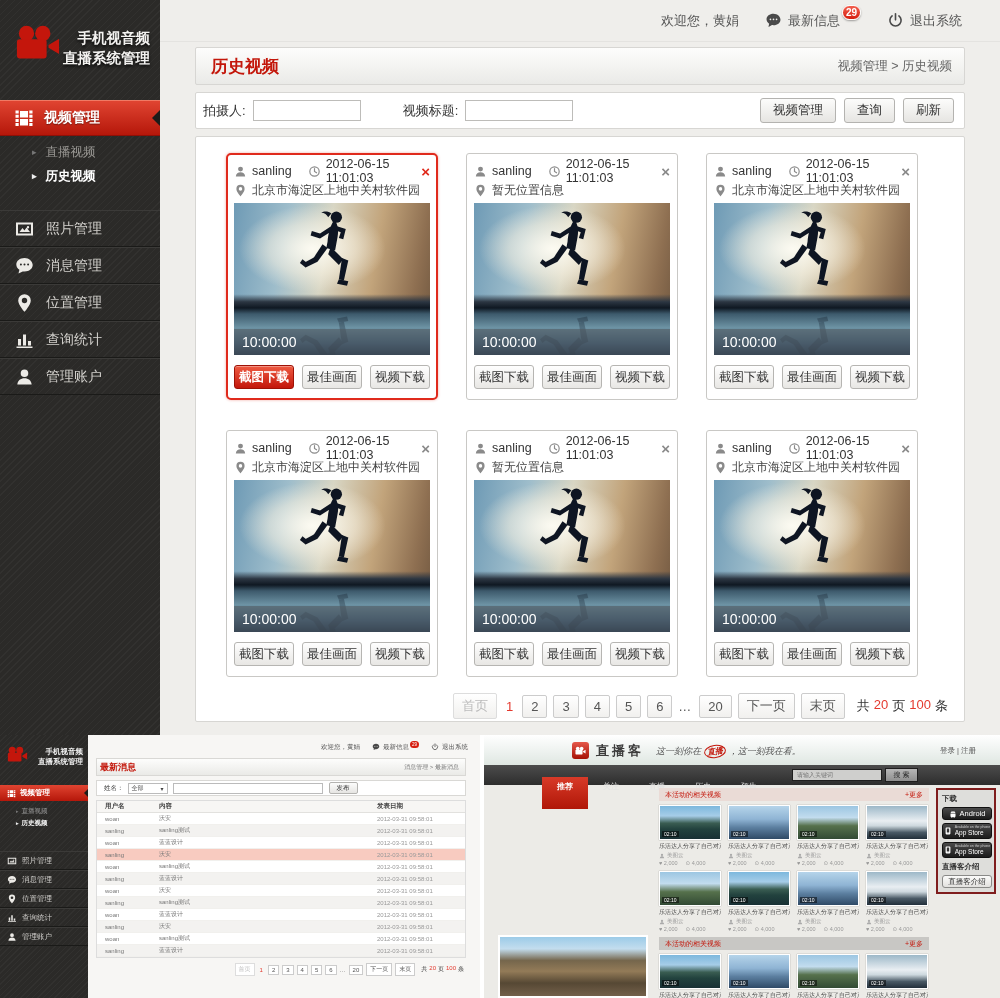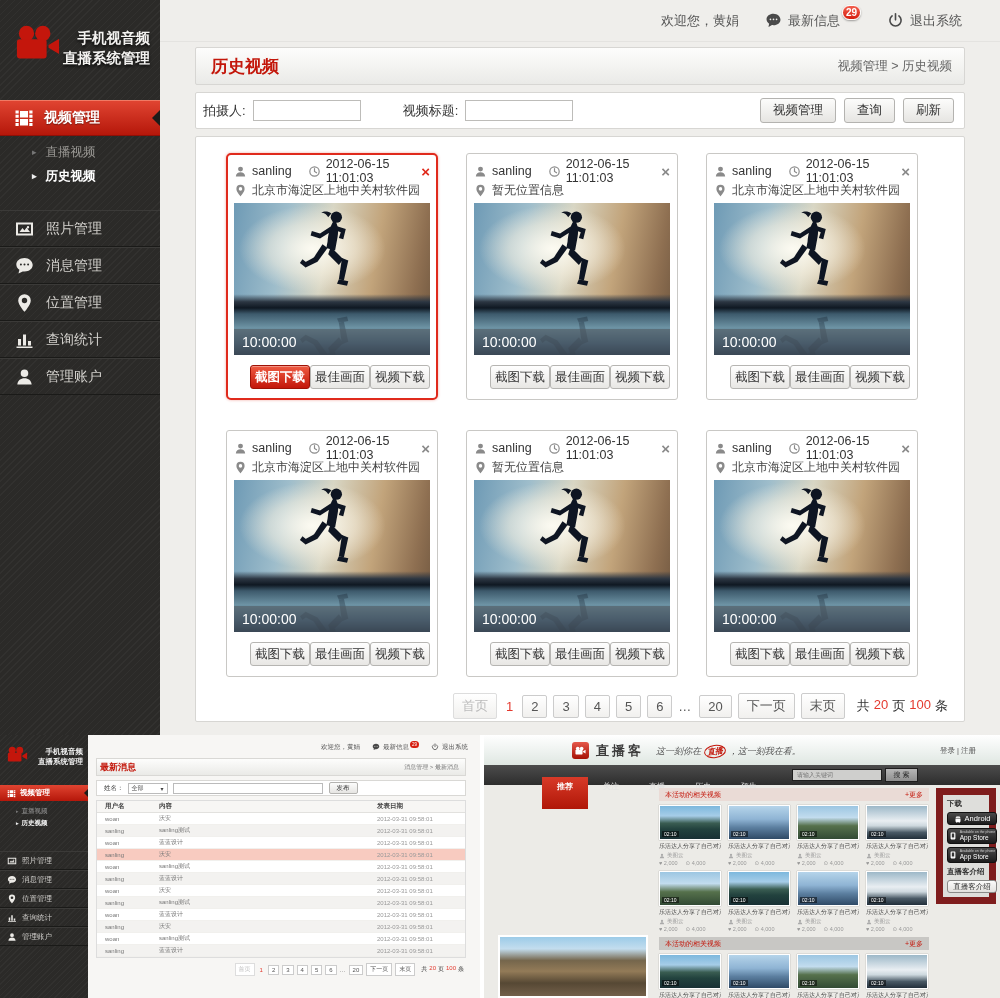--- a/index.html
+++ b/index.html
@@ -47,21 +47,21 @@
 .sel .vclose{color:#e02a1c}
 .vloc{display:flex;align-items:center;height:19px;font-size:12px;color:#444;gap:5px}
 .ic13{width:13px;height:13px;color:#8a8a8a}
 .vimg{position:relative;width:196px;height:152px;margin-top:3px;overflow:hidden;cursor:pointer;background:
  linear-gradient(180deg,rgba(0,0,0,0) 0%,rgba(0,0,0,0) 60%,#2c3642 65%,#0f1822 69%,#3d5a6c 73%,#6d93a4 82%,#3c5d78 92%,#152a42 100%),
  radial-gradient(ellipse 55% 42% at 40% 30%,rgba(255,253,244,.95) 0%,rgba(250,244,228,.55) 40%,rgba(250,244,228,0) 68%),
  linear-gradient(100deg,#6e9ab5 0%,#9ebdcb 25%,#d8d6c4 45%,#c2a47b 68%,#8e6f51 88%,#6e563f 100%)}
 .runner{position:absolute;left:22%;top:4%;width:58%;height:62%;color:#0e1522}
 .refl{top:63%;transform:scaleY(-1);opacity:.28}
 .tstrip{position:absolute;left:0;right:0;bottom:0;height:26px;background:rgba(84,92,99,.6);color:#fff;font-size:14px;line-height:26px;padding-left:8px}
-.vfoot{display:flex;justify-content:flex-end;margin-top:10px}
+.vfoot{display:flex;justify-content:space-between;margin-top:10px}
 .btn{width:60px;height:24px;font-size:12.5px;color:#333;background:linear-gradient(#fefefe,#e8e7e4);border:1px solid #b6b5b2;border-radius:3px}
 .btn.red{background:linear-gradient(#ef5b42,#c3170b);border-color:#9e1206;color:#fff;font-weight:bold;box-shadow:inset 0 1px 0 rgba(255,255,255,.35)}
 .pg{position:absolute;right:16px;top:556px;display:flex;align-items:center;gap:6px;font-size:13px;color:#444}
 .pbox{min-width:15px;padding:3px 8px;border:1px solid #ccc;background:linear-gradient(#fff,#f1f0ee);text-align:center;border-radius:2px;color:#555;cursor:pointer}
 .pbox.dis{color:#bbb;border-color:#ddd}
 .pcur{color:#e4392e;padding:0 3px}
 .pell{color:#555;letter-spacing:2px}
 .psum{margin-left:6px;color:#333;display:flex;gap:4px}
 .rednum{color:#e4392e}
 
@@ -137,21 +137,21 @@
 .s-thumb{width:62px;height:35px;position:relative;border:1px solid #fff;box-shadow:0 0 1px rgba(0,0,0,.4)}
 .t1{background:linear-gradient(180deg,#7db8dd 0%,#a6cde8 30%,#3a5d52 52%,#22423e 70%,#183034 100%)}
 .t2{background:linear-gradient(180deg,#b5d4ea 0%,#8fb4d4 40%,#5c7fa0 65%,#2f4a66 100%)}
 .t3{background:linear-gradient(180deg,#9cc6e2 0%,#c2dcee 35%,#56714c 60%,#324a34 100%)}
 .t4{background:linear-gradient(180deg,#9db8c8 0%,#e9eef2 45%,#cdd8de 60%,#4a5a66 80%,#222f3a 100%)}
 .s-time{position:absolute;left:2px;bottom:2px;font-size:5px;color:#fff;background:rgba(0,0,0,.5);padding:0 2px}
 .s-vtitle{font-size:6px;color:#444;margin-top:2px;white-space:nowrap;overflow:hidden}
 .s-vuser{font-size:5.5px;color:#999;display:flex;gap:2px;align-items:center;margin-top:1px}
 .s-vuser .mic{width:6px;height:6px;color:#aaa}
 .s-vstats{font-size:5.5px;color:#999;display:flex;gap:8px;margin-top:1px}
-.s-right{position:absolute;left:452px;top:53px;width:60px;background:#dededb;border:7px solid #7f1d1d;padding:4px}
+.s-right{position:absolute;left:452px;top:53px;width:60px;background:#dededb;border:2px solid #7f1d1d;padding:4px}
 .s-dl-h{font-size:7.5px;font-weight:bold;color:#333;margin-bottom:3px}
 .s-dlbtn{width:50px;height:13px;background:linear-gradient(#4a4a4a,#1c1c1c);border-radius:3px;color:#fff;display:flex;align-items:center;justify-content:center;gap:3px;font-size:7.5px;margin-bottom:3px;border:1px solid #111;cursor:pointer}
 .s-dlbtn.tall{height:16px}
 .s-dlbtn .mic{width:8px;height:8px;color:#fff}
 .s-as-txt{display:flex;flex-direction:column;line-height:1}
 .s-as-sub{font-size:3.5px;color:#ccc}
 .s-as-main{font-size:6.5px}
 .s-intro-h{font-size:7.5px;font-weight:bold;color:#333;margin:4px 0 3px}
 .s-introbtn{width:50px;height:13px;background:linear-gradient(#fbfbfa,#e2e1de);border:1px solid #8a8a88;border-radius:3px;font-size:7.5px;color:#333;display:flex;align-items:center;justify-content:center;cursor:pointer}
 </style>

